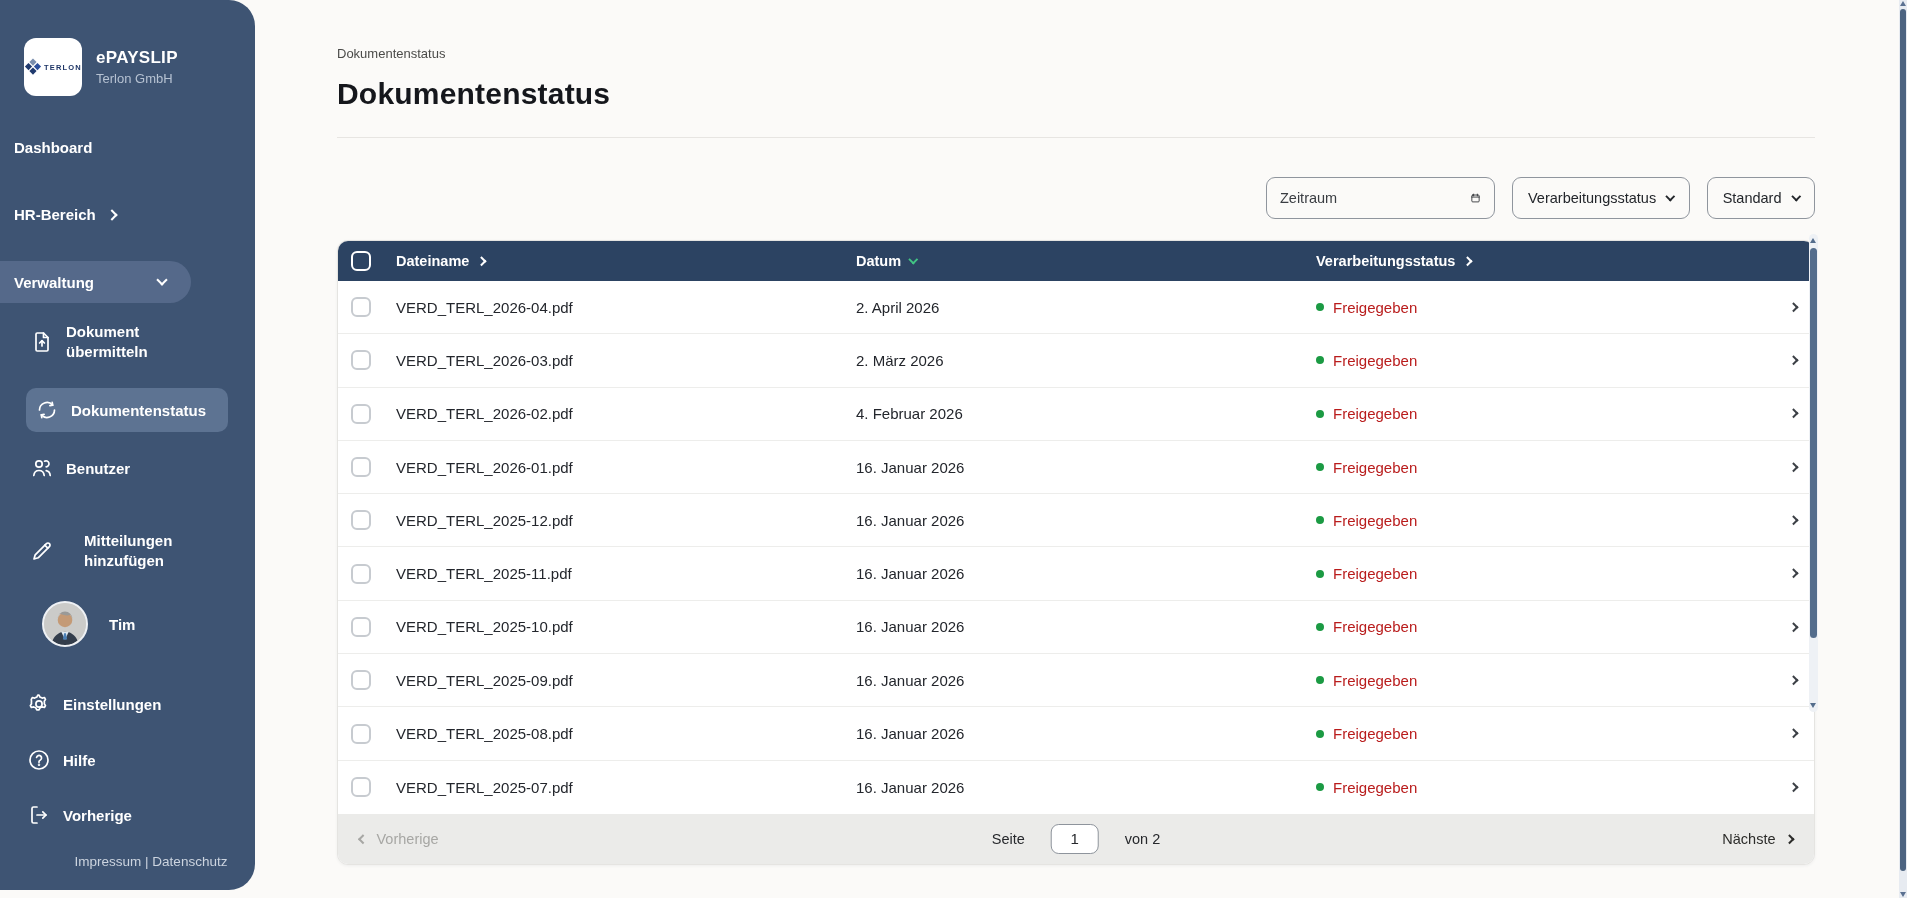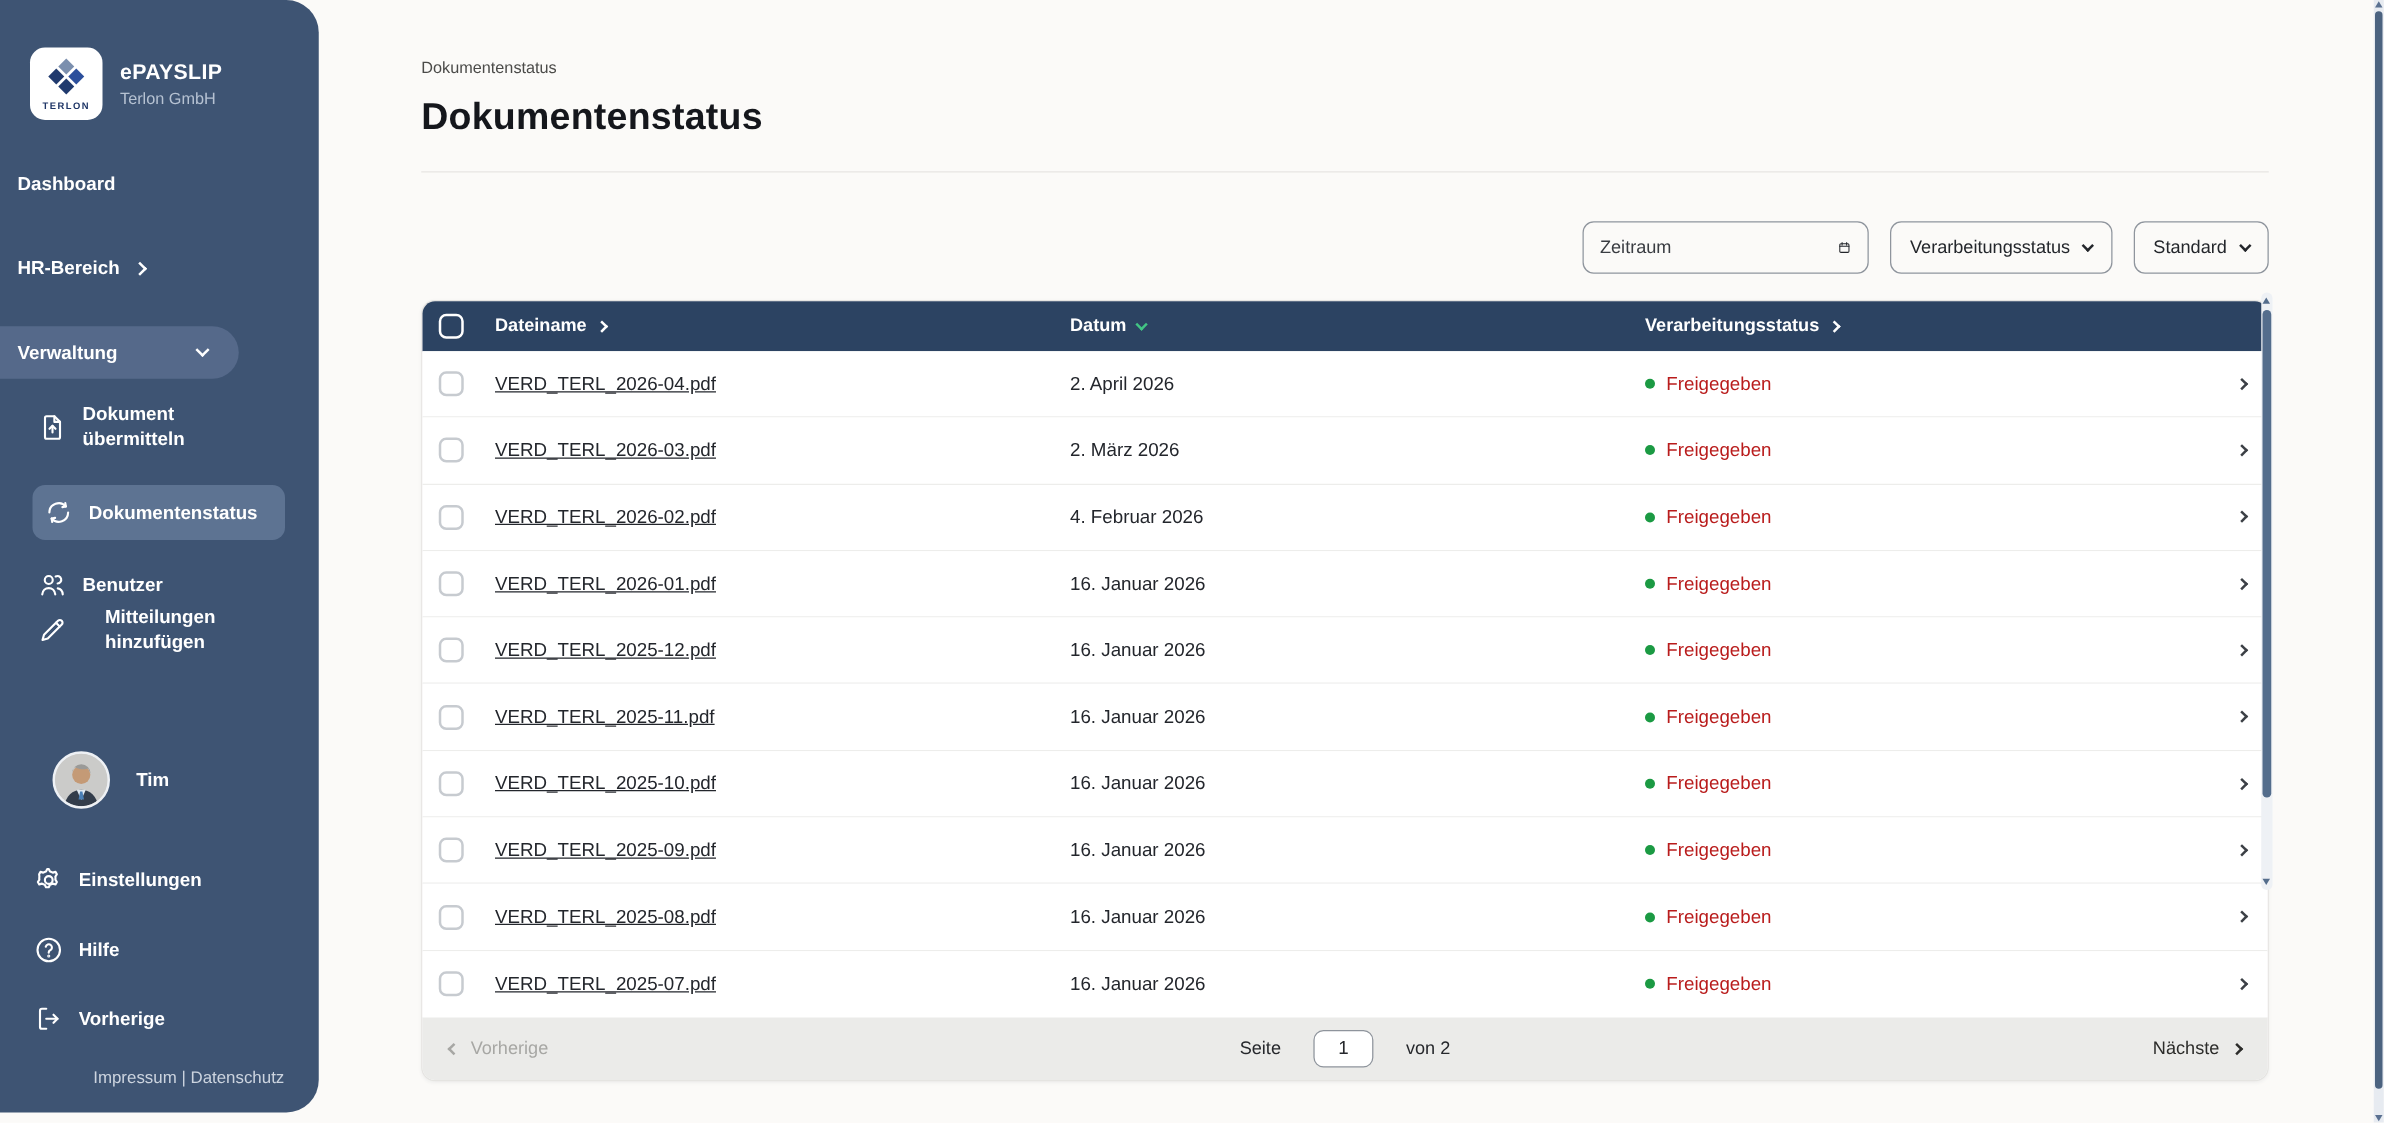--- a/index.html
+++ b/index.html
@@ -4,40 +4,40 @@
 <style>
   * { margin:0; padding:0; box-sizing:border-box; }
   html,body { width:1907px; height:898px; overflow:hidden;
     font-family:"Liberation Sans", sans-serif; background:#fbfaf8; }
 
   
   .sidebar { position:absolute; left:0; top:0; width:255px; height:890px;
     background:#3e5473; border-radius:0 26px 26px 0; color:#fff; z-index:5; }
   .sb-logo { position:absolute; top:38px; left:24px; display:flex; align-items:center; gap:14px; }
   .logo-box { width:58px; height:58px; background:#fff; border-radius:12px;
-    display:flex; flex-direction:column; align-items:center; justify-content:center; gap:2px; }
+    display:flex; flex-direction:row; align-items:center; justify-content:center; gap:2px; }
   .logo-box .logo-label { font-size:7.5px; font-weight:700; color:#1e3566; letter-spacing:1.2px; }
   .app-name { font-size:17px; font-weight:800; letter-spacing:.3px; }
   .app-company { font-size:13px; color:#b6c2d2; margin-top:3px; }
 
   .sb-item { position:absolute; display:flex; align-items:center; gap:12px;
     font-size:15px; font-weight:700; cursor:pointer; }
   .sb-top { left:14px; width:168px; justify-content:flex-start; }
   .sb-dashboard { top:139px; }
   .sb-hr { top:206px; }
   .sb-verwaltung { top:261px; left:0; width:191px; height:42px; background:#55698a;
     border-radius:0 21px 21px 0; padding:0 25px 0 14px; justify-content:space-between; }
 
   .sb-sub { left:30px; }
   .sb-sub .sub-label { width:150px; line-height:20px; }
   .sb-sub-upload { top:322px; }
   .sb-sub-status { top:388px; left:26px; width:202px; height:44px; background:#5d7392;
     border-radius:10px; padding-left:9px; }
   .sb-sub-benutzer { top:456px; }
-  .sb-sub-mitteilungen { top:484px;gap:30px; }
+  .sb-sub-mitteilungen { top:531px;gap:30px; }
 
   .sb-user { top:601px; left:42px; gap:21px; }
   .avatar { width:46px; height:46px; border-radius:50%; border:2px solid #eef1f5;
     overflow:hidden; background:#cfcfcd; flex:0 0 auto; }
   .sb-einstellungen { top:692px; left:27px; }
   .sb-hilfe { top:748px; left:27px; }
   .sb-abmelden { top:803px; left:27px; }
   .sb-legal { position:absolute; top:854px; left:0; width:302px; text-align:center;
     font-size:13.5px; color:#ccd4df; cursor:pointer; }
 
@@ -75,21 +75,21 @@
   .t-header { height:40px; background:#2c4362; color:#fff;
     border-radius:10px 10px 0 0; font-size:14.5px; font-weight:700; }
   .t-col { display:flex; align-items:center; gap:9px; }
   .sort-green { color:#42c584; }
   .checkbox { width:20px; height:20px; border-radius:6px; margin-left:13px; cursor:pointer; }
   .cb-header { border:2px solid #fff; background:transparent; }
   .cb-row { border:2px solid #c7cbd0; background:#fff; }
 
   .t-row { height:53.3px; border-bottom:1px solid #ededeb; background:#fff; cursor:pointer; }
   .t-row:last-child { border-bottom:none; }
-  .file-name { font-size:15px; color:#23262c;text-decoration:underline; }
+  .file-name { font-size:15px; color:#23262c; }
   .date-value { font-size:15px; color:#23262c; }
   .status-cell { display:flex; align-items:center; gap:9px; }
   .status-dot { width:8px; height:8px; border-radius:50%; background:#1b9a43; }
   .status-label { font-size:15px; color:#b91c1c; }
   .row-chev { color:#3c4046; justify-self:end; margin-right:18px; }
 
   .t-footer { position:relative; height:50px; background:#ebebe9;
     border-radius:0 0 10px 10px; display:flex; align-items:center;
     justify-content:space-between; padding:0 22px; font-size:14.5px; }
   .pg-prev { display:flex; align-items:center; gap:10px; color:#a7a7a4; cursor:default; font-size:14.5px; }

